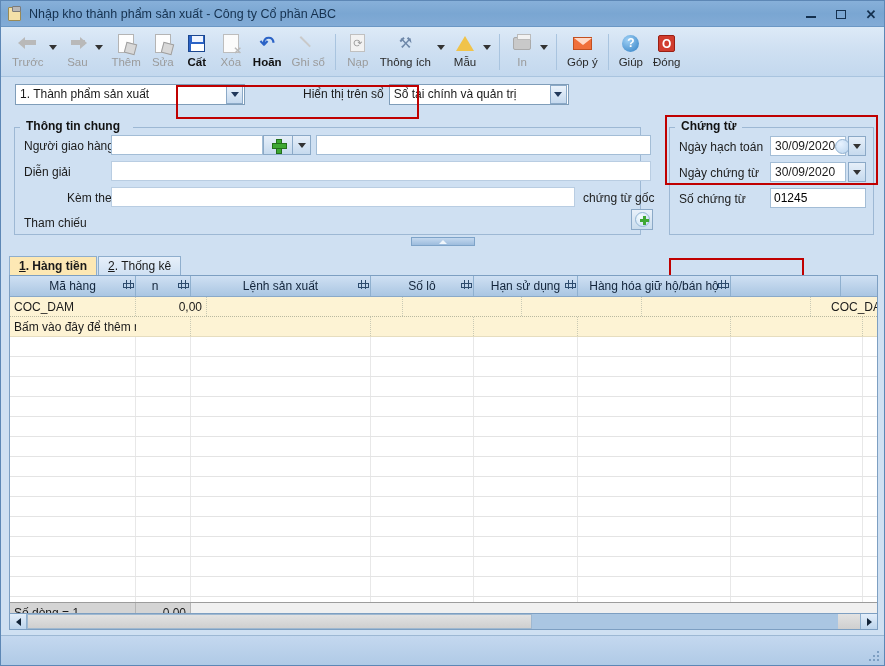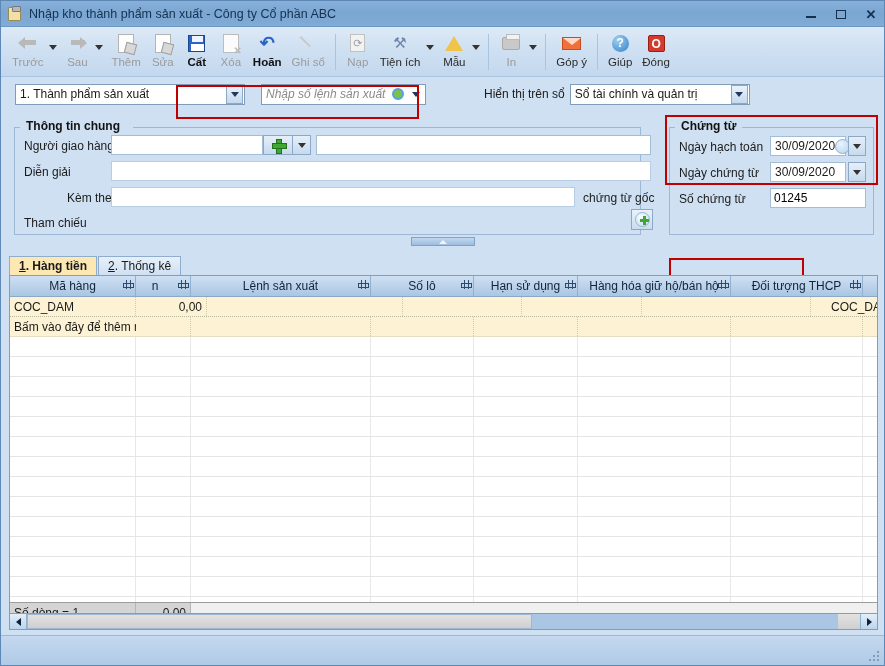--- a/index.html
+++ b/index.html
@@ -303,21 +303,21 @@
       <span class="ic">
           <span class="reloadic">⟳</span>
         </span>
       <span class="lb">Nạp</span>
     </div>
     <div class="tsplit">
       <div class="tbtn">
         <span class="ic">
             <span class="toolsic">⚒</span>
           </span>
-        <span class="lb">Tiện ích</span>
+        <span class="lb">Thông ích</span>
       </div>
       <span class="caretwrap"><span class="caretdn"></span></span>
     </div>
     <div class="tsplit">
       <div class="tbtn">
         <span class="ic">
             <span class="rulerjc"></span>
           </span>
         <span class="lb">Mẫu</span>
       </div>
@@ -357,29 +357,20 @@
 
   <div class="docrow">
 
     <span class="combo" style="width:230px; margin-left:6px;">
       <span class="val">1. Thành phẩm sản xuất</span>
       <span class="btn">
           <span class="c"></span>
         </span>
     </span>
 
-    <span class="combo" style="width:165px; margin-left:16px;">
-      <span class="ph">Nhập số lệnh sản xuất</span>
-      <span class="lookup-btn">
-          <span class="magnify"></span>
-        </span>
-      <span class="btn" style="border:none;background:none;">
-          <span class="c"></span>
-        </span>
-    </span>
 
     <span class="right-lbl" style="margin-left:58px;">Hiển thị trên sổ</span>
     <span class="combo" style="width:180px;">
       <span class="val">Sổ tài chính và quản trị</span>
       <span class="btn">
           <span class="c"></span>
         </span>
     </span>
   </div>
 
@@ -475,24 +466,20 @@
         <span class="pin"></span>
       </div>
       <div class="gh" style="width:104px">
         <span>Hạn sử dụng</span>
         <span class="pin"></span>
       </div>
       <div class="gh" style="width:153px">
         <span>Hàng hóa giữ hộ/bán hộ</span>
         <span class="pin"></span>
       </div>
-      <div class="gh" style="width:132px">
-        <span>Đối tượng THCP</span>
-        <span class="pin"></span>
-      </div>
       <div class="gh" style="width:110px">
         
       </div>
     </div>
 
     <div class="grow data">
       <div class="gc" style="width:126px">COC_DAM</div>
       <div class="gc r" style="width:55px">0,00</div>
       <div class="gc" style="width:180px"></div>
       <div class="gc" style="width:103px"></div>

